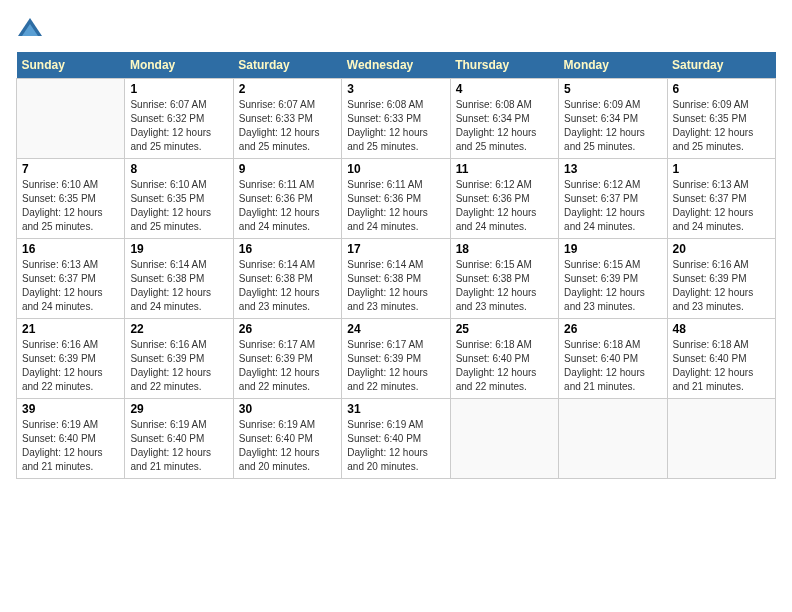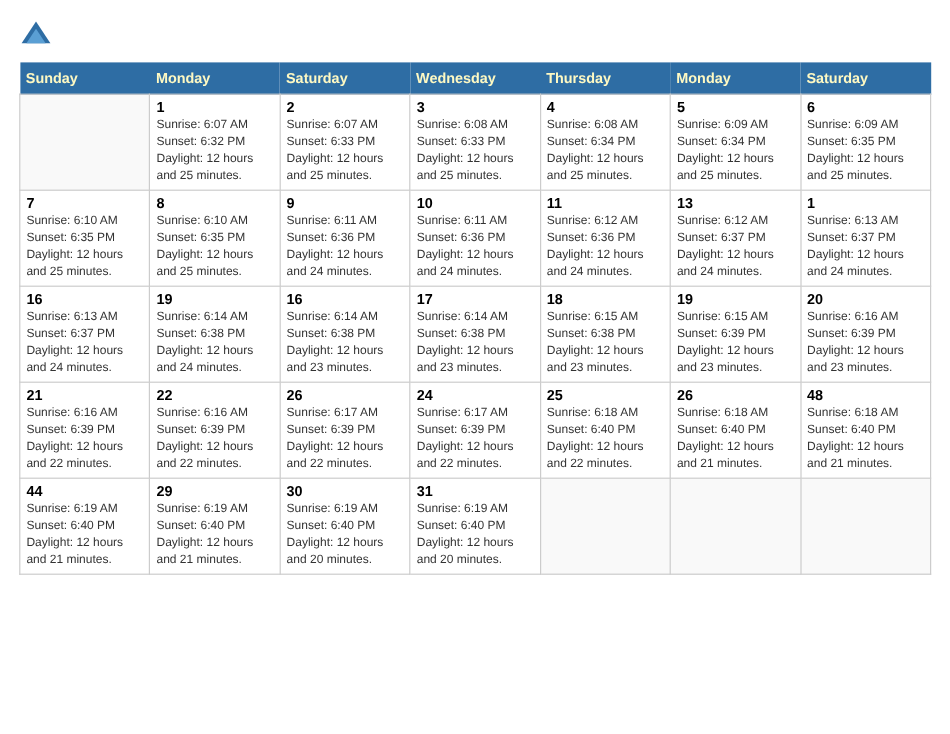--- a/index.html
+++ b/index.html
@@ -223,21 +223,21 @@
           <span class="day-number">26</span>
           <div class="day-info">Sunrise: 6:18 AM<br>Sunset: 6:40 PM<br>Daylight: 12 hours and 21 minutes.</div>
         </td>
         <td>
           <span class="day-number">48</span>
           <div class="day-info">Sunrise: 6:18 AM<br>Sunset: 6:40 PM<br>Daylight: 12 hours and 21 minutes.</div>
         </td>
       </tr>
       <tr>
         <td>
-          <span class="day-number">44</span>
+          <span class="day-number">39</span>
           <div class="day-info">Sunrise: 6:19 AM<br>Sunset: 6:40 PM<br>Daylight: 12 hours and 21 minutes.</div>
         </td>
         <td>
           <span class="day-number">29</span>
           <div class="day-info">Sunrise: 6:19 AM<br>Sunset: 6:40 PM<br>Daylight: 12 hours and 21 minutes.</div>
         </td>
         <td>
           <span class="day-number">30</span>
           <div class="day-info">Sunrise: 6:19 AM<br>Sunset: 6:40 PM<br>Daylight: 12 hours and 20 minutes.</div>
         </td>

